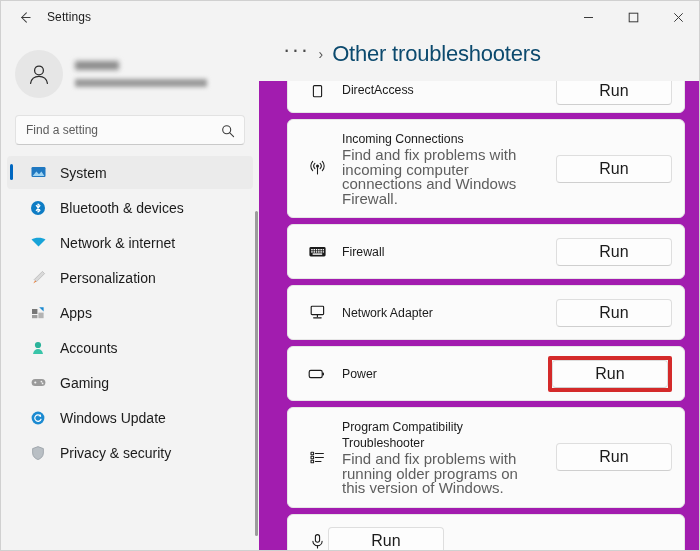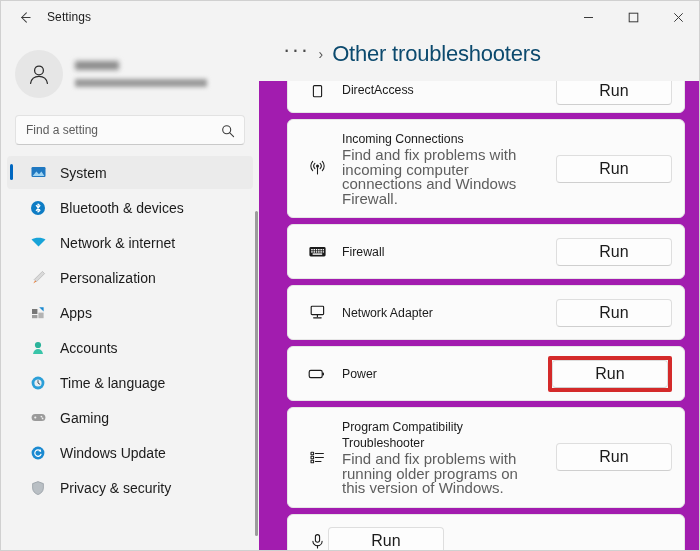--- a/index.html
+++ b/index.html
@@ -319,30 +319,20 @@
       <div class="navitem">
         <span class="nav-ic">
           <svg width="16" height="16" viewBox="0 0 16 16">
             <circle cx="8" cy="5" r="3.1" fill="#2bb39a"></circle>
             <path d="M3 14 C3.6 10.6 5.6 9 8 9 C10.4 9 12.4 10.6 13 14 Z" fill="#38c4a8"></path>
           </svg>
         </span>
         <span class="nav-label">Accounts</span>
       </div>
 
-      <div class="navitem">
-        <span class="nav-ic">
-          <svg width="16" height="16" viewBox="0 0 16 16">
-            <circle cx="8" cy="8" r="6.4" fill="#2b9fd8"></circle>
-            <circle cx="8" cy="8" r="3.6" fill="#e9eef2"></circle>
-            <path d="M8 5.6 V8 L9.8 9.2" stroke="#41535f" stroke-width="1" fill="none" stroke-linecap="round"></path>
-          </svg>
-        </span>
-        <span class="nav-label">Time &amp; language</span>
-      </div>
 
       <div class="navitem">
         <span class="nav-ic">
           <svg width="17" height="17" viewBox="0 0 17 17">
             <rect x="1.6" y="5" width="13.8" height="7" rx="3.5" fill="#9a9a9a"></rect>
             <circle cx="5.3" cy="8.5" r="1.1" fill="#f0f0f0"></circle>
             <circle cx="11.4" cy="7.6" r="0.85" fill="#f0f0f0"></circle>
             <circle cx="12.6" cy="9.4" r="0.85" fill="#f0f0f0"></circle>
           </svg>
         </span>

